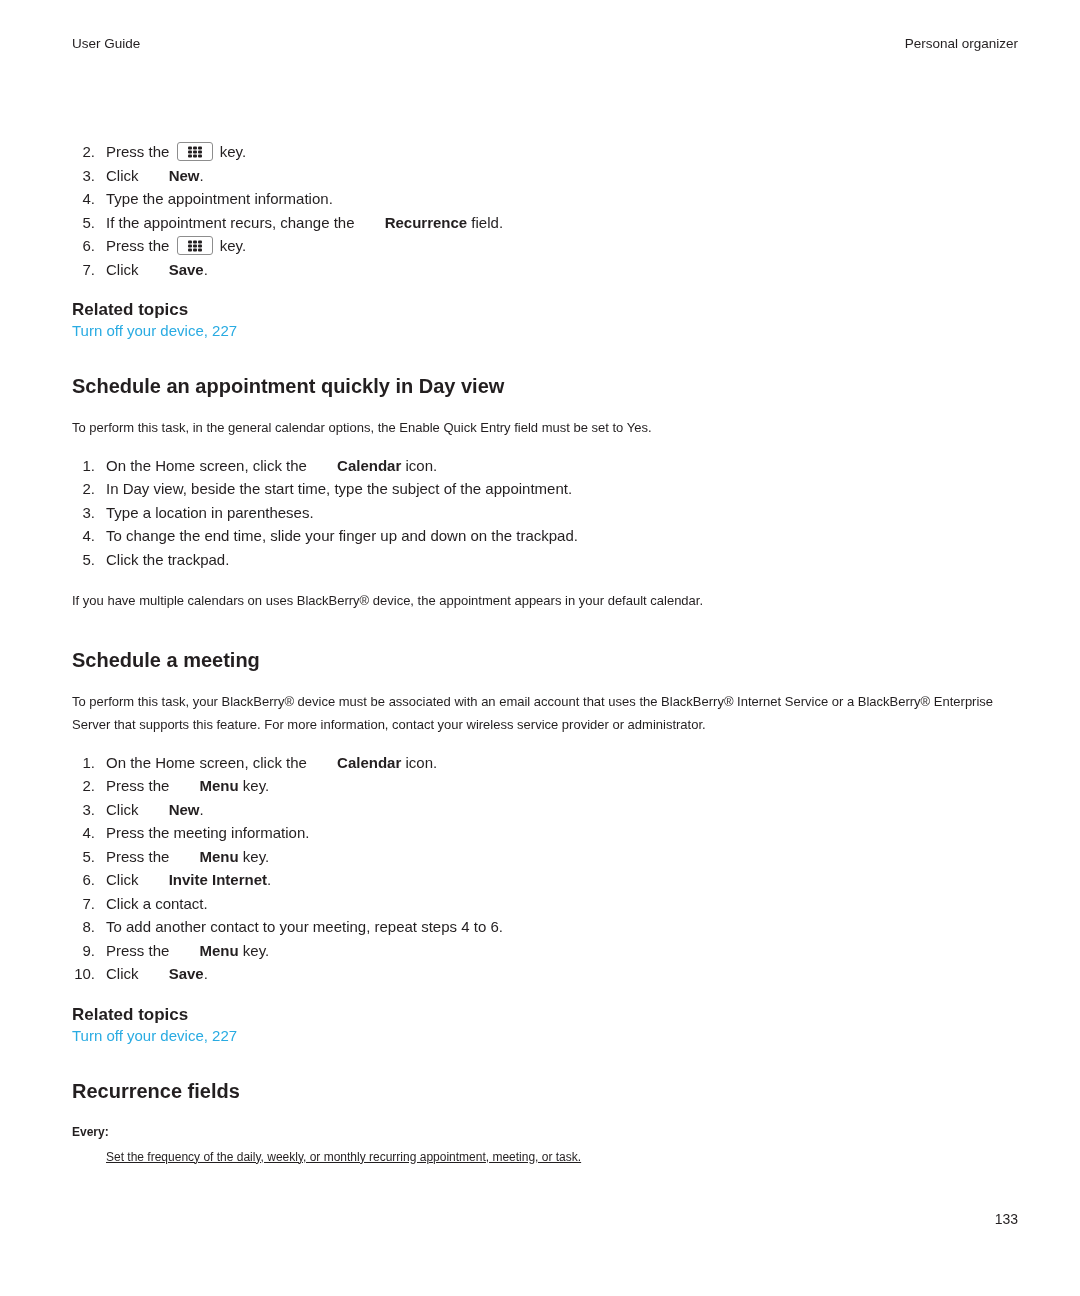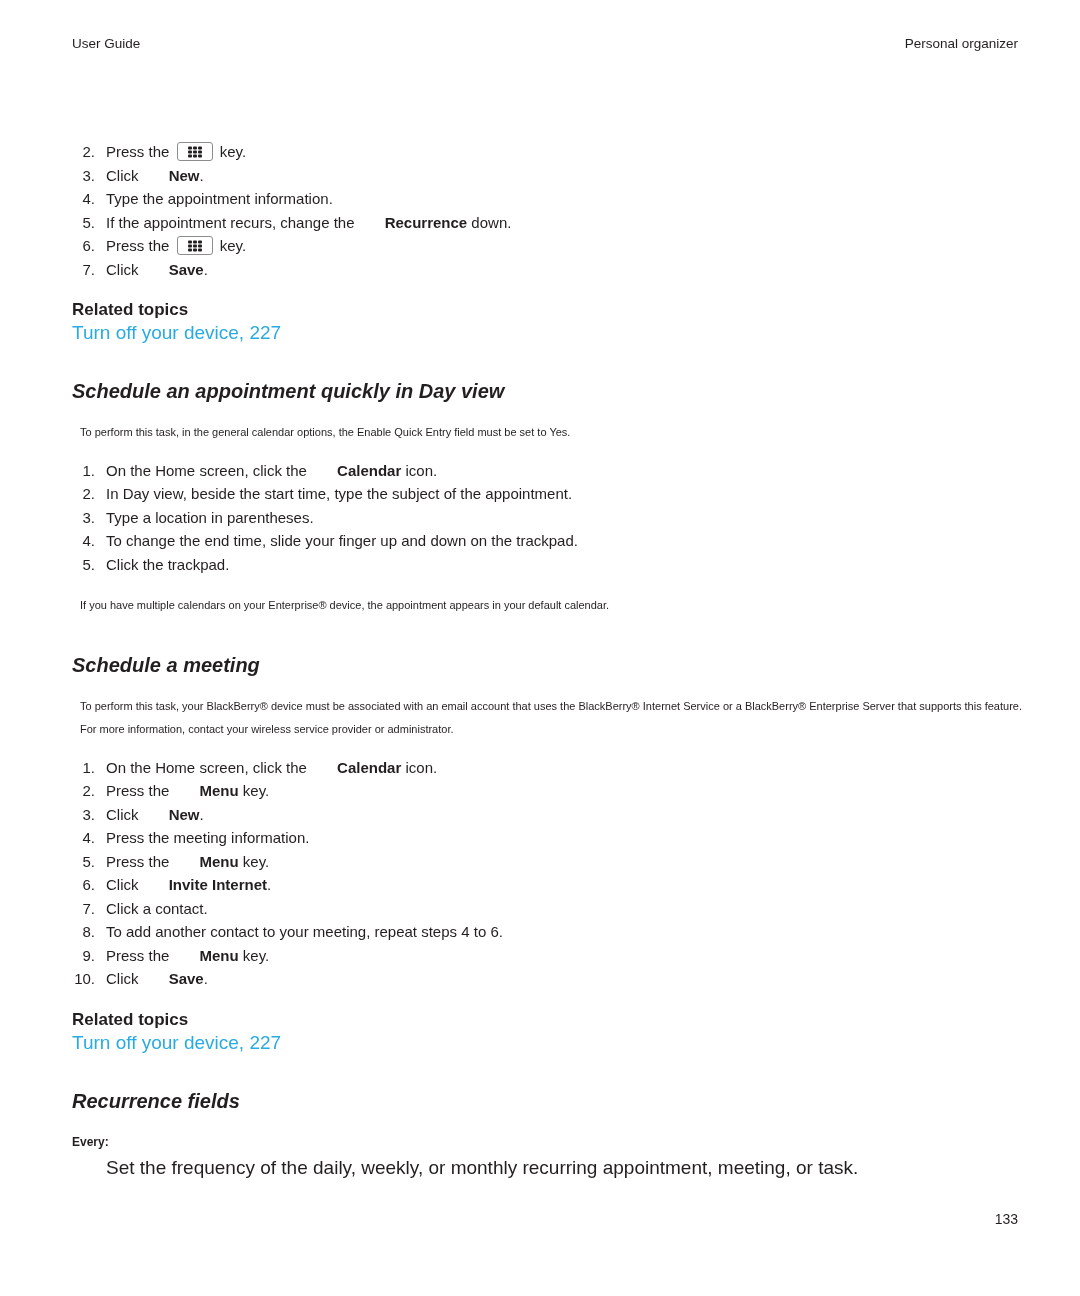--- a/index.html
+++ b/index.html
@@ -94,48 +94,48 @@
     border-radius: 1px;
   }
 
   .related-title {
     font-size: 17px;
     font-weight: bold;
     margin-top: 19px;
     margin-bottom: 2px;
   }
   .related-link {
-    font-size: 19px;
+    font-size: 15px;
     color: #29abe2;
     margin-bottom: 0;
   }
 
   h2.section {
     font-size: 20px;
     font-weight: bold;
     margin: 36px 0 0 0;
     color: #231f20;
-    font-style: italic;
   }
   p.para {
-    font-size: 11px;
+    font-size: 13px;
     line-height: 23.5px;
-    margin: 18px 0 0 8px;
+    margin: 18px 0 0 0;
   }
   .spacer-sm { height: 14px; }
 
   .field-term {
     font-size: 12px;
     font-weight: bold;
     margin-top: 22px;
   }
   .field-def {
-    font-size: 19px;
+    font-size: 12px;
     line-height: 23.5px;
     margin: 7px 0 0 34px;
+    text-decoration: underline;
   }
 
   .page-number {
     position: absolute;
     left: 0;
     top: 1194px;
     width: 1018px;
     text-align: right;
     font-size: 14px;
     color: #231f20;
@@ -172,21 +172,21 @@
       <li>
         <span class="num">3.</span>
         <span class="txt"><span>Click </span><span class="bold">New</span><span>.</span></span>
       </li>
       <li>
         <span class="num">4.</span>
         <span class="txt">Type the appointment information.</span>
       </li>
       <li>
         <span class="num">5.</span>
-        <span class="txt"><span>If the appointment recurs, change the </span><span class="bold">Recurrence</span><span> down.</span></span>
+        <span class="txt"><span>If the appointment recurs, change the </span><span class="bold">Recurrence</span><span> field.</span></span>
       </li>
       <li>
         <span class="num">6.</span>
         <span class="txt"><span>Press the </span><span class="bb-key"><span class="glyph">
                 <i></i>
                 <i></i>
                 <i></i>
                 <i></i>
                 <i></i>
                 <i></i>
@@ -224,21 +224,21 @@
       <li>
         <span class="num">4.</span>
         <span class="txt">To change the end time, slide your finger up and down on the trackpad.</span>
       </li>
       <li>
         <span class="num">5.</span>
         <span class="txt">Click the trackpad.</span>
       </li>
     </ol>
 
-    <p class="para">If you have multiple calendars on your Enterprise® device, the appointment appears in your default calendar.</p>
+    <p class="para">If you have multiple calendars on uses BlackBerry® device, the appointment appears in your default calendar.</p>
 
     <h2 class="section">Schedule a meeting</h2>
     <p class="para">To perform this task, your BlackBerry® device must be associated with an email account that uses the BlackBerry® Internet Service or a BlackBerry® Enterprise Server that supports this feature. For more information, contact your wireless service provider or administrator.</p>
 
     <div class="spacer-sm"></div>
     <ol class="steps">
       <li>
         <span class="num">1.</span>
         <span class="txt"><span>On the Home screen, click the </span><span class="bold">Calendar</span><span> icon.</span></span>
       </li>

